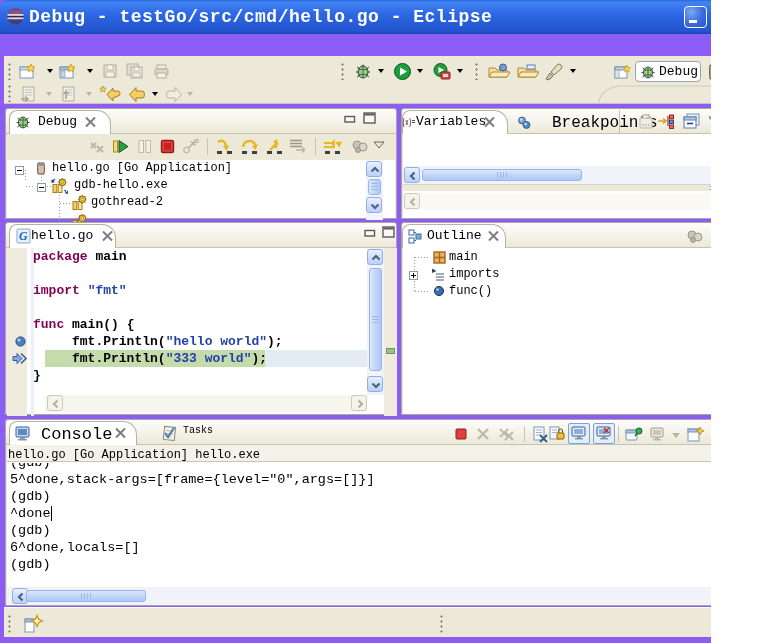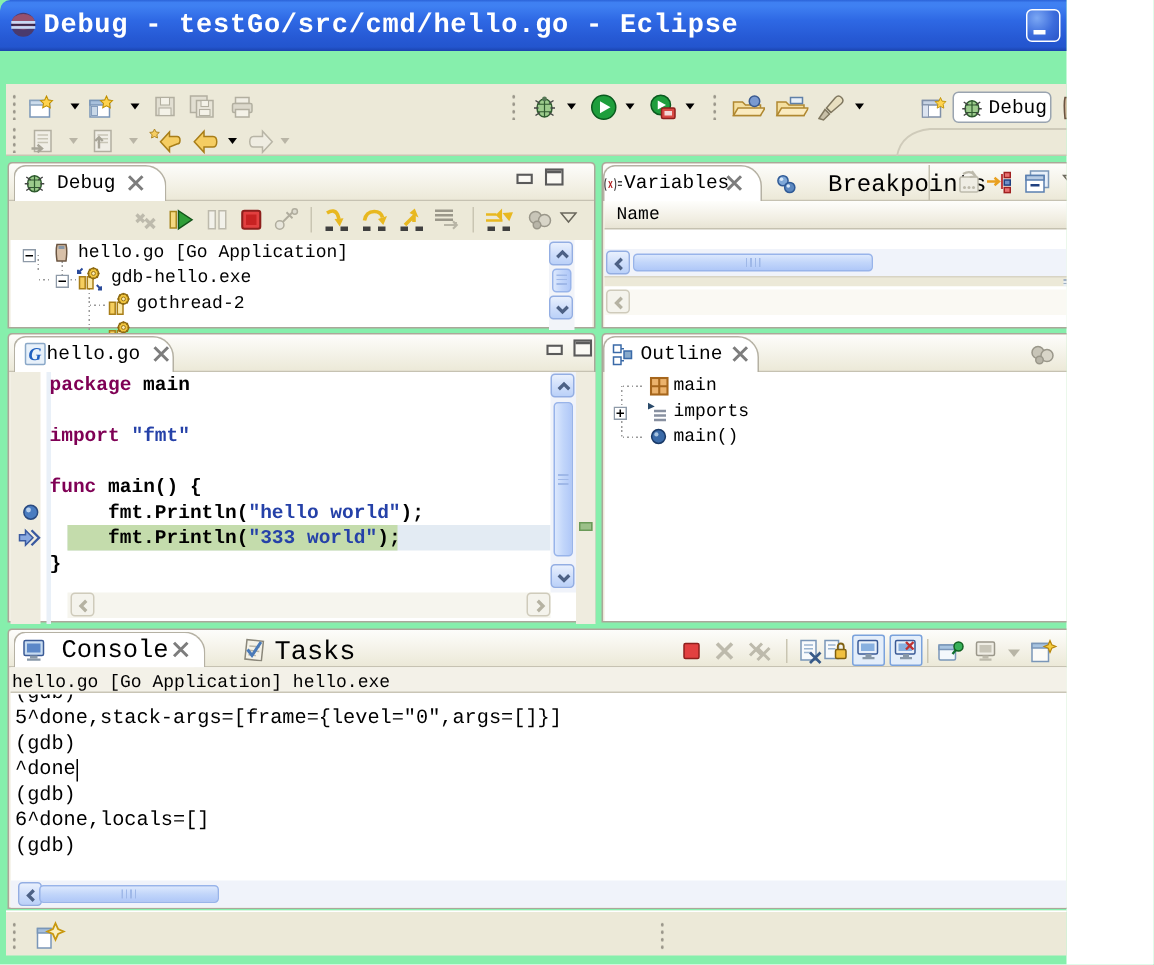--- a/index.html
+++ b/index.html
@@ -1,16 +1,16 @@
 <!DOCTYPE html>
 <html><head><meta charset="utf-8"><style>
 *{margin:0;padding:0;box-sizing:border-box}
 html,body{width:769px;height:643px;overflow:hidden;background:#fff}
 body,#w{font-family:"Liberation Mono",monospace;font-size:12px;color:#000}
-#w{position:relative;width:711px;height:643px;background:#86efac;overflow:hidden}
+#w{position:relative;width:711px;height:643px;background:#8b5cf6;overflow:hidden}
 .a{position:absolute}
 
 #title{left:0;top:0;width:769px;height:34px;border-radius:7px 7px 0 0;
  background:linear-gradient(180deg,#2B63D8 0%,#3F80F2 5%,#3F80F2 12%,#2E68E4 40%,#2659D4 75%,#2355CE 92%,#1B44AE 100%);}
 .tbtn{top:6px;width:23px;height:22px;border-radius:4px;border:1px solid #fff;
  background:radial-gradient(circle at 30% 25%,#7CA8F4 0%,#3C6CDC 55%,#2A55C8 100%);color:#fff}
 #title .txt{left:29px;top:7px;font-size:18px;font-weight:bold;color:#fff;letter-spacing:.5px;white-space:pre}
 
 #menu{left:4px;top:34px;width:761px;height:22px;background:#F1EEDF}
 #menu span{position:absolute;top:4px}
@@ -374,25 +374,20 @@
         </svg>
       <svg class="a" style="left:94px;top:1px" width="12" height="10" viewBox="0 0 12 10">
           <rect x="1" y="2.5" width="9.5" height="5.5" fill="#FAF9F4" stroke="#5A5A5A" stroke-width="1.4"></rect>
         </svg>
       <svg class="a" style="left:113px;top:-1px" width="14" height="13" viewBox="0 0 14 13">
           <rect x="1" y="1" width="11" height="10" fill="#FAF9F4" stroke="#5A5A5A" stroke-width="1.4"></rect>
           <rect x="1.7" y="1.7" width="9.6" height="1.8" fill="#5A5A5A"></rect>
         </svg>
     </div>
     <div class="a" id="varsBody" style="left:1px;top:25px;right:1px;bottom:0;background:#fff">
-      <div class="a" style="left:0;top:0;right:0;height:19px;background:linear-gradient(180deg,#FEFEFC,#F0EDE1 70%,#E8E4D4);border-bottom:1px solid #C5C1B0">
-        <div class="a" style="left:8px;top:2px">Name</div>
-        <div class="a" style="left:350px;top:0;width:1px;height:19px;background:#C5C1B0"></div>
-        <div class="a" style="left:354px;top:2px">V</div>
-      </div>
       <div class="a sbH" style="left:0;top:32px;right:0;height:18px;background:#F0F3FA"></div>
       <div class="sbb" style="left:1px;top:33px">
           <svg width="14" height="14" viewBox="0 0 14 14">
             <path d="M8.5 3.5 L5 7 L8.5 10.5" fill="none" stroke="#4D6185" stroke-width="2.2"></path>
           </svg>
         </div>
       <div class="sbb" style="left:345px;top:33px">
           <svg width="14" height="14" viewBox="0 0 14 14">
             <path d="M5.5 3.5 L9 7 L5.5 10.5" fill="none" stroke="#4D6185" stroke-width="2.2"></path>
           </svg>
@@ -532,21 +527,21 @@
           </svg></div>
       <svg class="a" style="left:28px;top:19px" width="15" height="15" viewBox="0 0 15 15">
           <path d="M5 7 h8 M5 10 h8 M5 13 h8" stroke="#8890A0" stroke-width="1.6"></path>
           <path d="M1 6 L1 1.5 L5.5 4 Z" fill="#2A4A6A"></path>
         </svg>
       <div class="a" style="left:46px;top:19px">imports</div>
       <svg class="a" style="left:30px;top:37px" width="12" height="12" viewBox="0 0 12 12">
           <circle cx="6" cy="6" r="4.6" fill="#3A6AA8" stroke="#1A3A68"></circle>
           <circle cx="4.6" cy="4.6" r="1.4" fill="#A8C4E0"></circle>
         </svg>
-      <div class="a" style="left:46px;top:36px">main()</div>
+      <div class="a" style="left:46px;top:36px">func()</div>
     </div>
   </div>
 
   <div class="a panel" id="pConsole" style="left:5px;top:419px;width:760px;height:187px">
     <div class="tabrow"></div>
     <div class="tab" style="left:3px;width:128px"></div>
     <svg class="a" style="left:9px;top:6px" width="17" height="15" viewBox="0 0 17 15">
         <rect x="1" y="1" width="13" height="10" rx="1" fill="#C8DCF0" stroke="#3A5A96"></rect>
         <rect x="3" y="3" width="9" height="6" fill="#5C88C8"></rect>
         <rect x="5" y="11" width="5" height="2" fill="#8898A8"></rect>
@@ -554,21 +549,21 @@
       </svg>
     <div class="a" style="left:35px;top:5px;font-size:17px">Console</div>
     <svg class="a" style="left:108px;top:7px" width="13" height="12" viewBox="0 0 13 12">
         <path d="M2 1.5 L11 10.5 M11 1.5 L2 10.5" fill="none" stroke="#7d7d7d" stroke-width="2"></path>
       </svg>
     <svg class="a" style="left:156px;top:5px" width="16" height="16" viewBox="0 0 16 16">
         <rect x="2" y="2" width="11" height="13" fill="#F4F2E8" stroke="#8A877A" transform="rotate(6 8 8)"></rect>
         <path d="M4 6 h7 M4 9 h7 M4 12 h5" stroke="#B8B5A6" transform="rotate(6 8 8)"></path>
         <path d="M3 8 L6 12 L12 3" fill="none" stroke="#4A7AB8" stroke-width="2"></path>
       </svg>
-    <div class="a" style="left:177px;top:5px;font-size:18px">Tasks</div>
+    <div class="a" style="left:177px;top:5px;font-size:10px">Tasks</div>
     <div class="a" id="consTools" style="left:440px;top:4px;width:322px;height:20px">
       <svg class="a" style="left:8px;top:3px" width="15" height="15" viewBox="0 0 15 15">
           <rect x="2" y="2" width="10" height="10" rx="1" fill="#E24040" stroke="#8E1F1C"></rect>
         </svg>
       <svg class="a" style="left:30px;top:3px" width="15" height="15" viewBox="0 0 15 15">
           <path d="M2 2 L12 12 M12 2 L2 12" stroke="#BDBAAC" stroke-width="2.4"></path>
         </svg>
       <svg class="a" style="left:52px;top:3px" width="17" height="15" viewBox="0 0 17 15">
           <path d="M2 2 L10 10 M10 2 L2 10" stroke="#BDBAAC" stroke-width="2"></path>
           <path d="M7 5 L15 13 M15 5 L7 13" stroke="#BDBAAC" stroke-width="2"></path>

